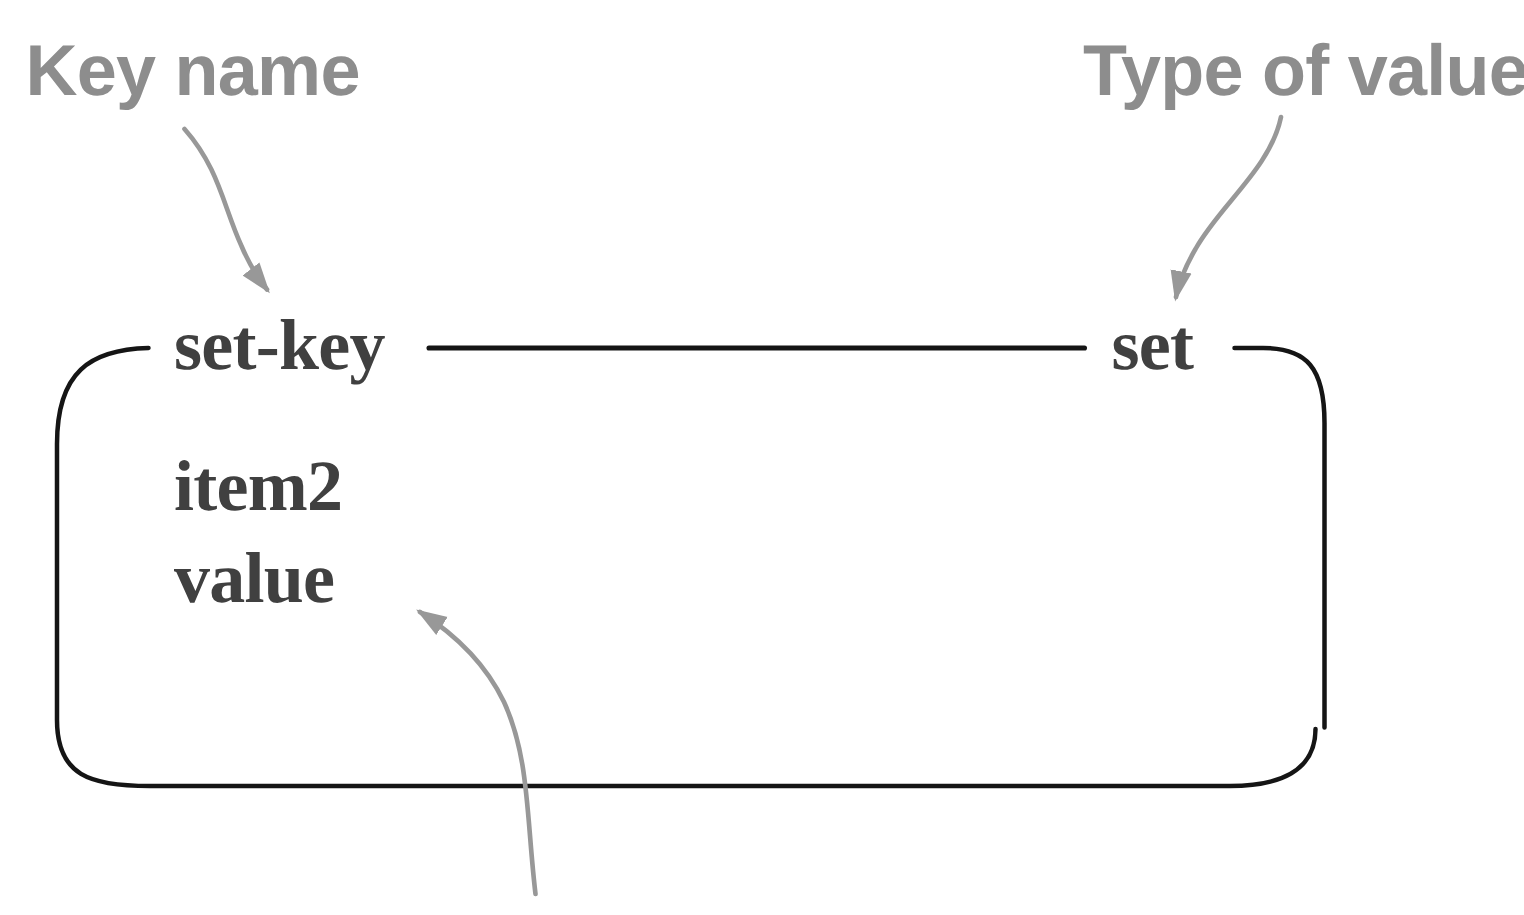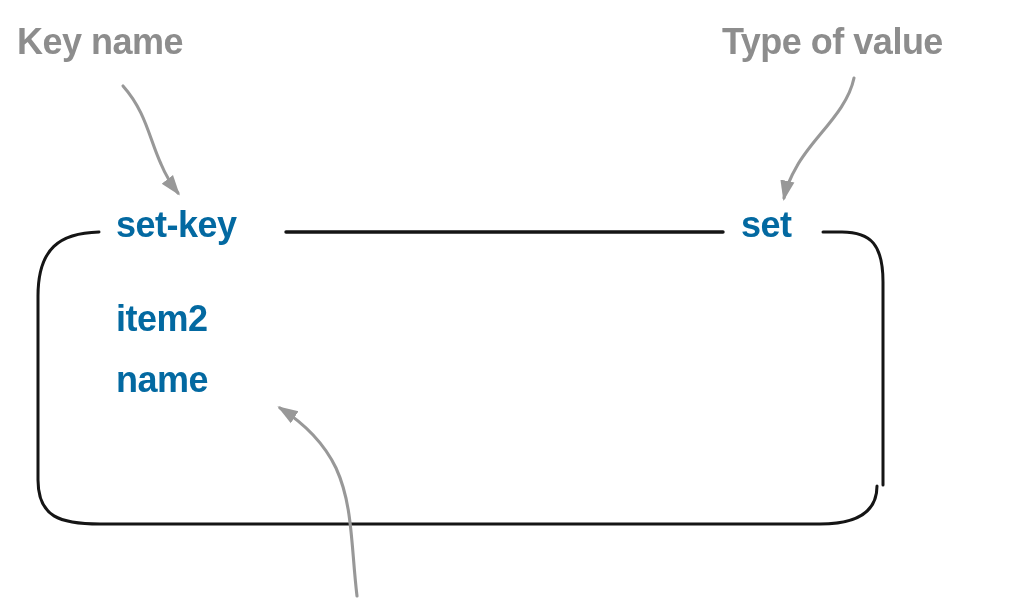--- a/index.html
+++ b/index.html
@@ -17,32 +17,33 @@
   }
   .strokes {
     position: absolute;
     left: 0;
     top: 0;
     width: 1016px;
     height: 610px;
   }
   .label {
     position: absolute;
-    font-size: 36px;
+    font-size: 48px;
     line-height: 1.0;
     font-weight: 600;
     letter-spacing: -0.5px;
     white-space: nowrap;
     user-select: none;
   }
   .label--annotation {
     color: #8d8d8d;
   }
   .label--ink {
-    color: #0369a1;
+    color: #404040;
+    font-family: Liberation Serif, serif;
   }
   
   .pos-key-name      { left: 17px;  top: 24px;  }
   .pos-type-of-value { left: 722px; top: 24px;  }
   .pos-set-key       { left: 116px; top: 207px; }
   .pos-set           { left: 741px; top: 207px; text-align: right; }
   .pos-item-0        { left: 116px; top: 290px; margin-top: 11px; }
   .pos-item-1        { left: 116px; top: 362px; }
   .pos-item-2        { left: 116px; top: 434px; }
 </style>
@@ -74,16 +75,16 @@
   <div class="label label--annotation pos-key-name">Key name</div>
 
   <div class="label label--annotation pos-type-of-value">Type of value</div>
 
   <div class="label label--ink pos-set-key">set-key</div>
 
   <div class="label label--ink pos-set">set</div>
 
   <div class="label label--ink pos-item-0">item2</div>
 
-  <div class="label label--ink pos-item-1">name</div>
+  <div class="label label--ink pos-item-1">value</div>
 
 
 </div>
 
 </body></html>

